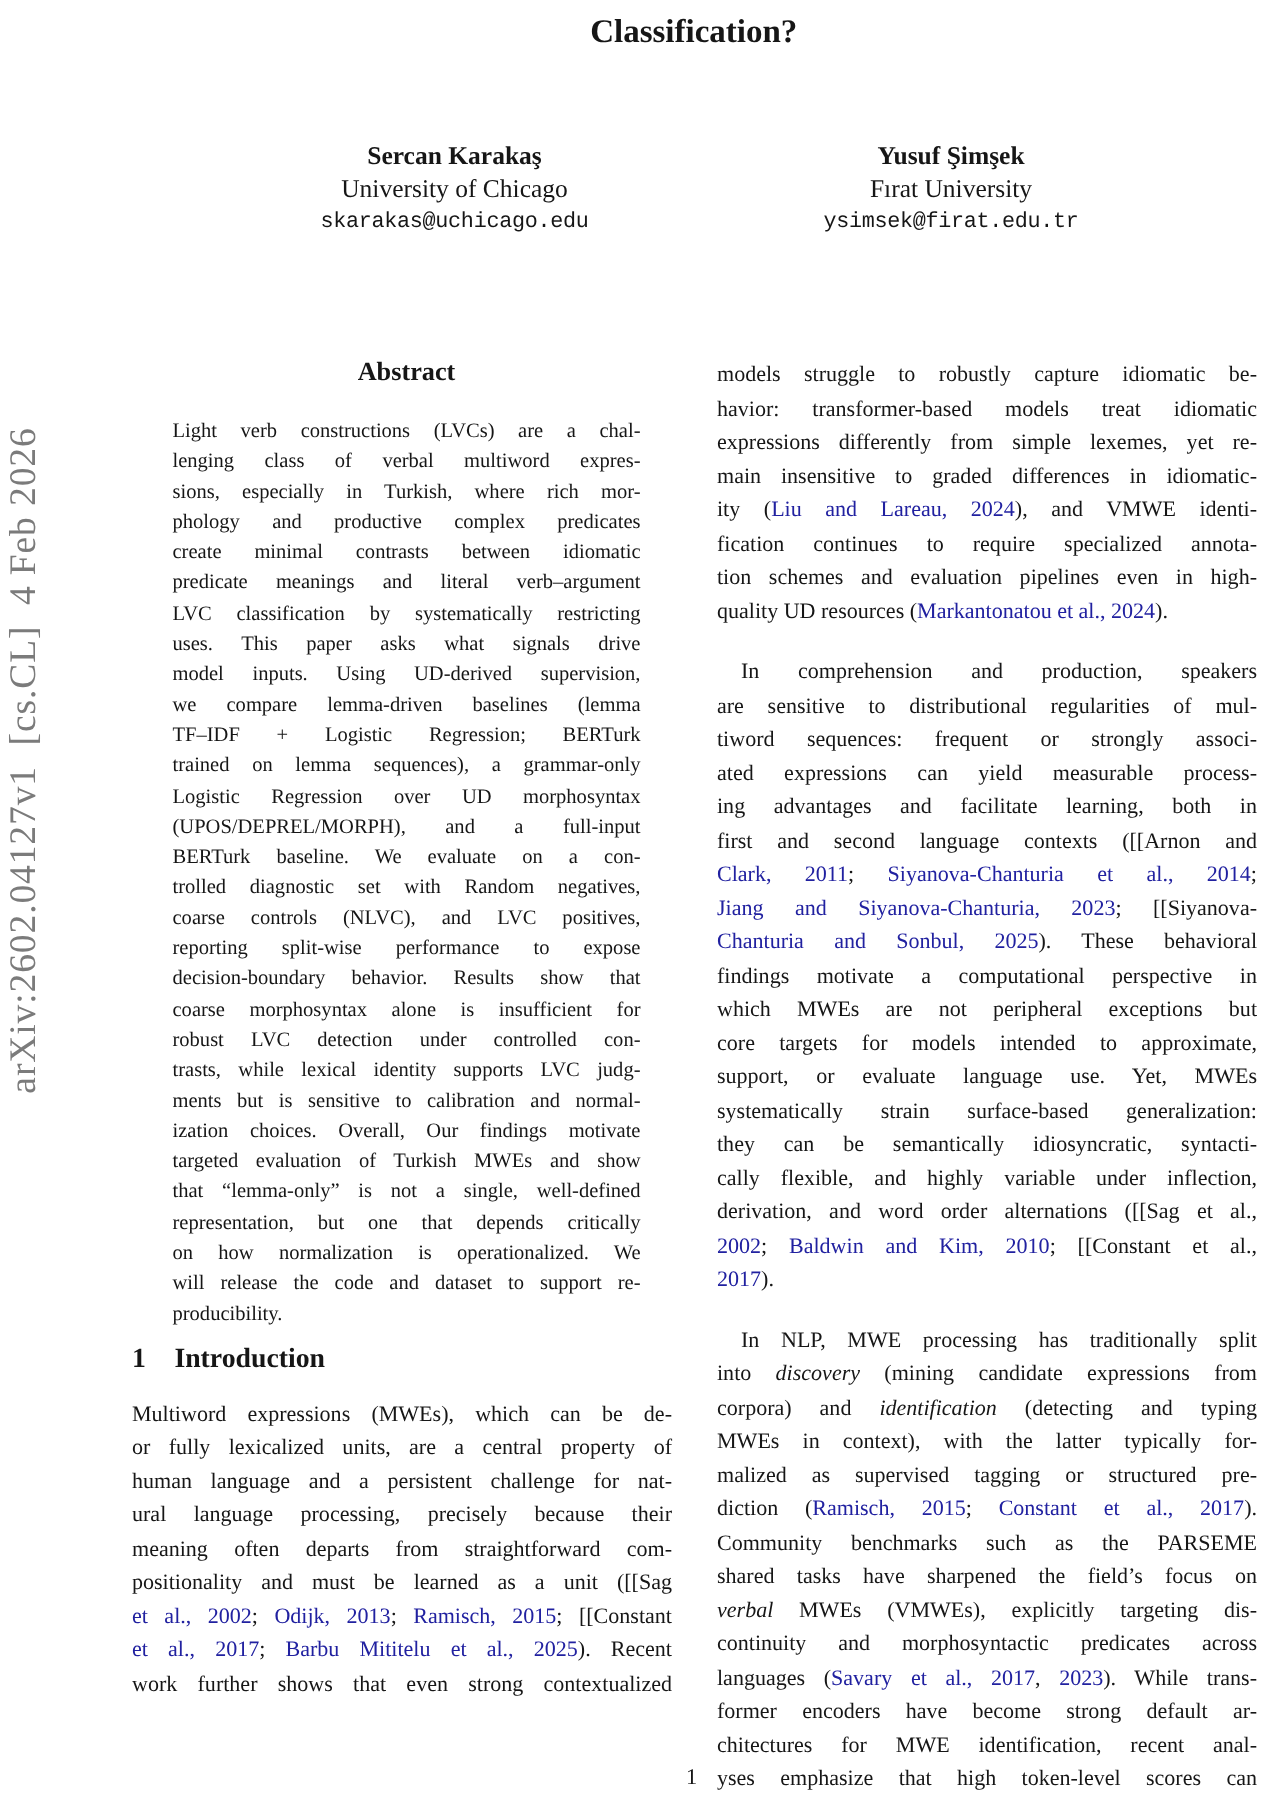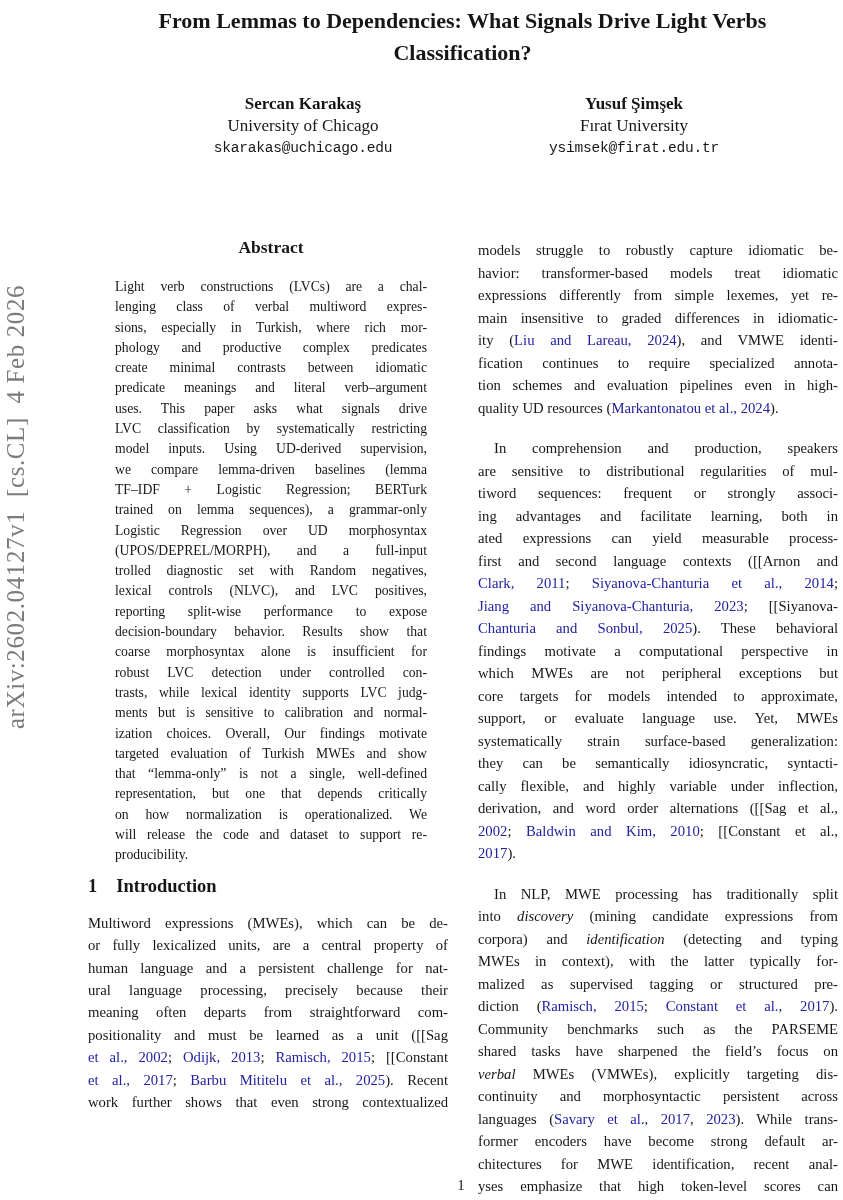--- a/index.html
+++ b/index.html
@@ -65,21 +65,20 @@
   }
 </style>
 </head>
 <body style="color: rgb(22, 22, 22);">
 
 <div class="page">
 
   <div class="watermark" style="color: rgb(123, 123, 123);">arXiv:2602.04127v1  [cs.CL]  4 Feb 2026</div>
 
   <div class="title">
-    <div>From Lemmas to Dependencies: What Signals Drive Light Verbs</div>
     <div>Classification?</div>
   </div>
 
   <div class="author a1">
     <div class="author-name">Sercan Karakaş</div>
     <div class="author-affil">University of Chicago</div>
     <div class="author-email">skarakas@uchicago.edu</div>
   </div>
 
   <div class="author a2">
@@ -91,30 +90,31 @@
   <div class="col col-left">
     <div class="abstract-head">Abstract</div>
     <div class="abstract-body">
         <div class="para">
           <div class="line">Light verb constructions (LVCs) are a chal-</div>
           <div class="line">lenging class of verbal multiword expres-</div>
           <div class="line">sions, especially in Turkish, where rich mor-</div>
           <div class="line">phology and productive complex predicates</div>
           <div class="line">create minimal contrasts between idiomatic</div>
           <div class="line">predicate meanings and literal verb–argument</div>
+          <div class="line">LVC classification by systematically restricting</div>
           <div class="line">uses. This paper asks what signals drive</div>
-          <div class="line">LVC classification by systematically restricting</div>
           <div class="line">model inputs. Using UD-derived supervision,</div>
           <div class="line">we compare lemma-driven baselines (lemma</div>
           <div class="line">TF–IDF + Logistic Regression; BERTurk</div>
           <div class="line">trained on lemma sequences), a grammar-only</div>
           <div class="line">Logistic Regression over UD morphosyntax</div>
           <div class="line">(UPOS/DEPREL/MORPH), and a full-input</div>
+          <div class="line">BERTurk baseline. We evaluate on a con-</div>
           <div class="line">trolled diagnostic set with Random negatives,</div>
-          <div class="line">lexical controls (NLVC), and LVC positives,</div>
+          <div class="line">coarse controls (NLVC), and LVC positives,</div>
           <div class="line">reporting split-wise performance to expose</div>
           <div class="line">decision-boundary behavior. Results show that</div>
           <div class="line">coarse morphosyntax alone is insufficient for</div>
           <div class="line">robust LVC detection under controlled con-</div>
           <div class="line">trasts, while lexical identity supports LVC judg-</div>
           <div class="line">ments but is sensitive to calibration and normal-</div>
           <div class="line">ization choices. Overall, Our findings motivate</div>
           <div class="line">targeted evaluation of Turkish MWEs and show</div>
           <div class="line">that “lemma-only” is not a single, well-defined</div>
           <div class="line">representation, but one that depends critically</div>
@@ -150,22 +150,22 @@
           <div class="line">main insensitive to graded differences in idiomatic-</div>
           <div class="line">ity (<span class="cite" style="color: rgb(33, 33, 160);">Liu and Lareau, 2024</span>), and VMWE identi-</div>
           <div class="line">fication continues to require specialized annota-</div>
           <div class="line">tion schemes and evaluation pipelines even in high-</div>
           <div class="line last">quality UD resources (<span class="cite" style="color: rgb(33, 33, 160);">Markantonatou et al., 2024</span>).</div>
         </div>
         <div class="para">
           <div class="line indent">In comprehension and production, speakers</div>
           <div class="line">are sensitive to distributional regularities of mul-</div>
           <div class="line">tiword sequences: frequent or strongly associ-</div>
+          <div class="line">ated expressions can yield measurable process-</div>
           <div class="line">ing advantages and facilitate learning, both in</div>
-          <div class="line">ated expressions can yield measurable process-</div>
           <div class="line">first and second language contexts ([[Arnon and</div>
           <div class="line"><span class="cite" style="color: rgb(33, 33, 160);">Clark, 2011</span>; <span class="cite" style="color: rgb(33, 33, 160);">Siyanova-Chanturia et al., 2014</span>;</div>
           <div class="line"><span class="cite" style="color: rgb(33, 33, 160);">Jiang and Siyanova-Chanturia, 2023</span>; [[Siyanova-</div>
           <div class="line"><span class="cite" style="color: rgb(33, 33, 160);">Chanturia and Sonbul, 2025</span>). These behavioral</div>
           <div class="line">findings motivate a computational perspective in</div>
           <div class="line">which MWEs are not peripheral exceptions but</div>
           <div class="line">core targets for models intended to approximate,</div>
           <div class="line">support, or evaluate language use. Yet, MWEs</div>
           <div class="line">systematically strain surface-based generalization:</div>
           <div class="line">they can be semantically idiosyncratic, syntacti-</div>
@@ -177,21 +177,21 @@
         <div class="para">
           <div class="line indent">In NLP, MWE processing has traditionally split</div>
           <div class="line">into <span class="it">discovery</span> (mining candidate expressions from</div>
           <div class="line">corpora) and <span class="it">identification</span> (detecting and typing</div>
           <div class="line">MWEs in context), with the latter typically for-</div>
           <div class="line">malized as supervised tagging or structured pre-</div>
           <div class="line">diction (<span class="cite" style="color: rgb(33, 33, 160);">Ramisch, 2015</span>; <span class="cite" style="color: rgb(33, 33, 160); margin-top: 24px;">Constant et al., 2017</span>).</div>
           <div class="line">Community benchmarks such as the PARSEME</div>
           <div class="line">shared tasks have sharpened the field’s focus on</div>
           <div class="line"><span class="it">verbal</span> MWEs (VMWEs), explicitly targeting dis-</div>
-          <div class="line">continuity and morphosyntactic persistent across</div>
+          <div class="line">continuity and morphosyntactic predicates across</div>
           <div class="line">languages (<span class="cite" style="color: rgb(33, 33, 160);">Savary et al., 2017</span>, <span class="cite" style="color: rgb(33, 33, 160);">2023</span>). While trans-</div>
           <div class="line">former encoders have become strong default ar-</div>
           <div class="line">chitectures for MWE identification, recent anal-</div>
           <div class="line">yses emphasize that high token-level scores can</div>
         </div>
       </div>
   </div>
 
   <div class="footer">1</div>
 

